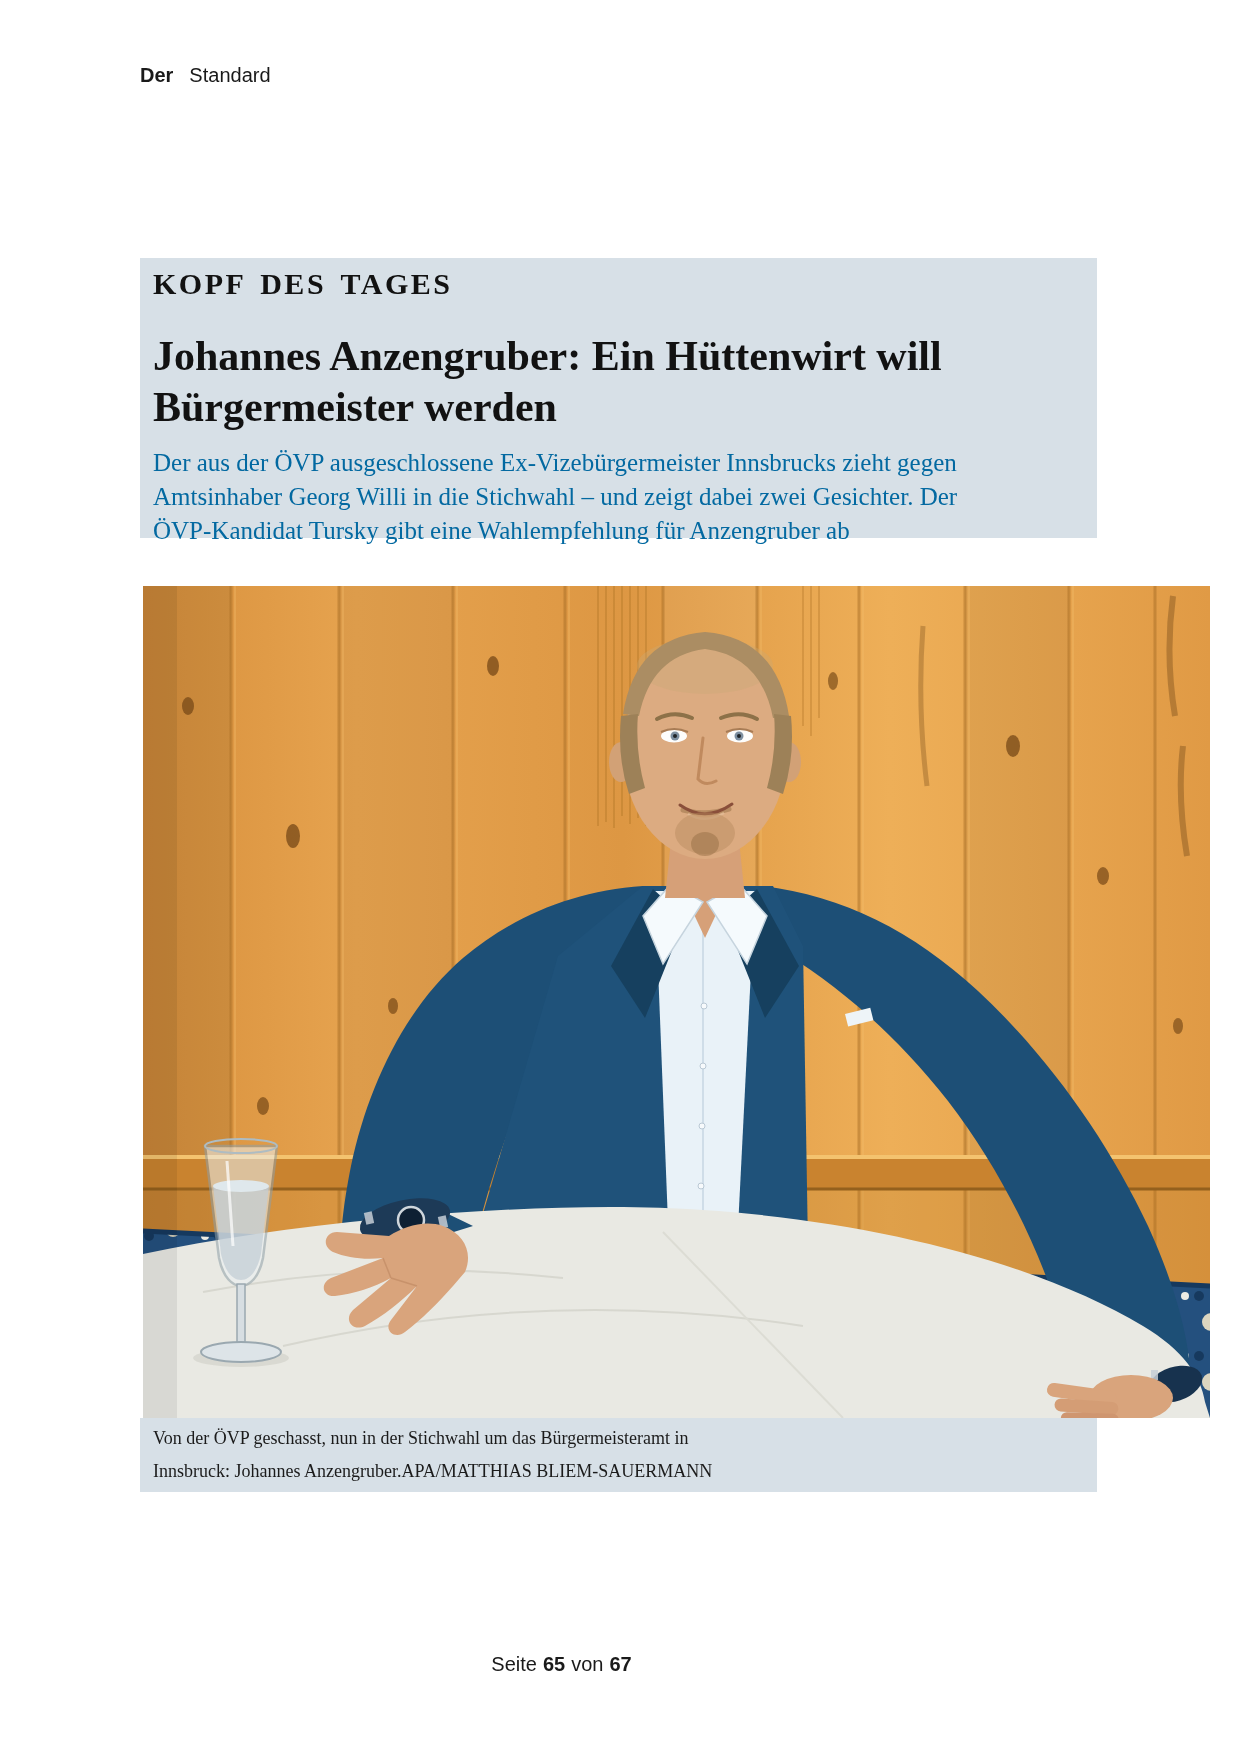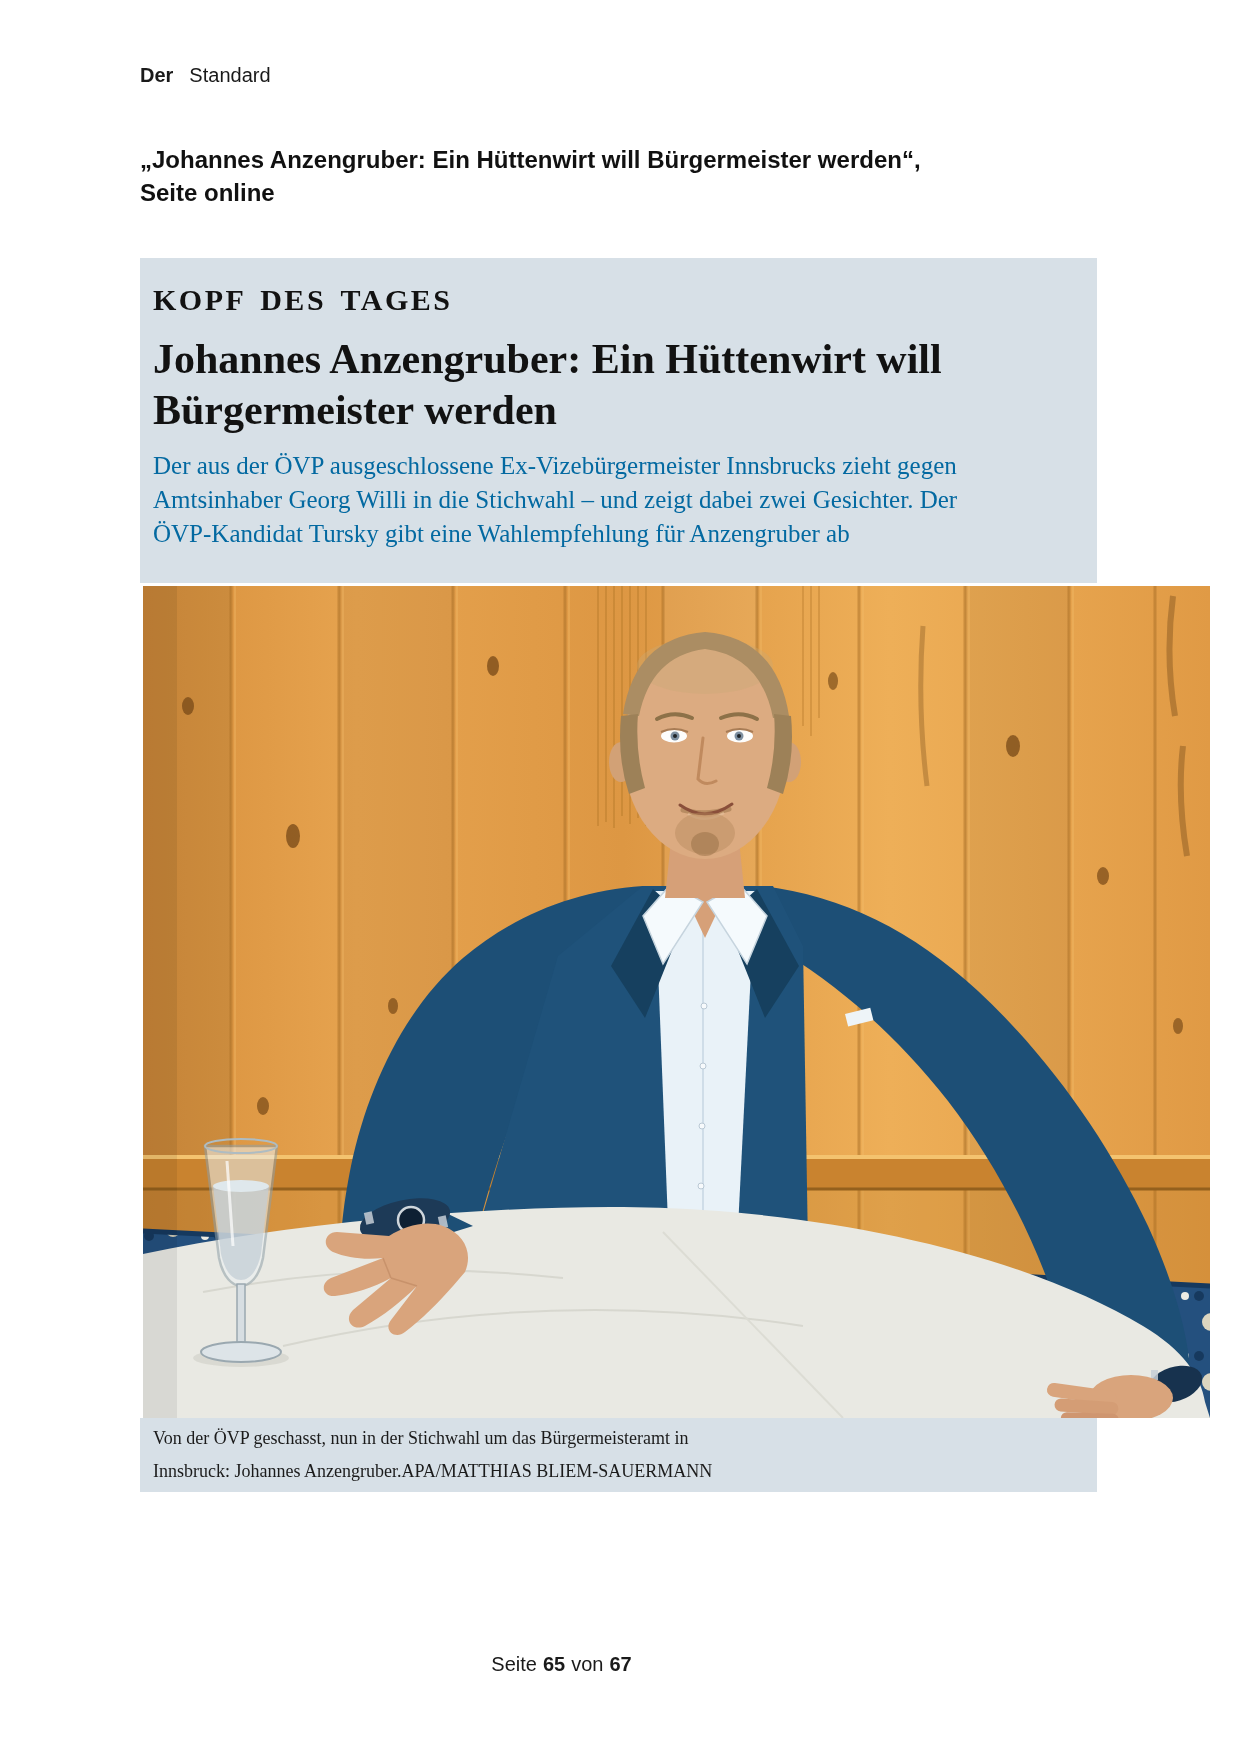--- a/index.html
+++ b/index.html
@@ -17,27 +17,27 @@
   .masthead .b{font-weight:bold;}
   .masthead .rest{margin-left:16px;}
   
   .ref-title{
     left:140px;top:143px;width:960px;
     font-family:"Liberation Sans","DejaVu Sans",sans-serif;
     font-weight:bold;font-size:24px;line-height:33px;color:#111;
   }
   
   .panel{background:#d7e0e7;}
-  .panel-head{left:140px;top:258px;width:957px;height:325px;box-sizing:border-box;padding:24px 14px 0 13px;}
+  .panel-head{left:140px;top:258px;width:957px;height:280px;box-sizing:border-box;padding:8px 14px 0 13px;}
   .kicker{
     font-weight:bold;font-size:30px;letter-spacing:2.5px;word-spacing:5px;color:#121212;
     margin:0;line-height:36px;
   }
   .headline{
-    font-weight:bold;font-size:42px;line-height:51px;color:#121212;margin:16px 0 0 0;
+    font-weight:bold;font-size:42px;line-height:51px;color:#121212;margin:29px 0 0 0;
   }
   .lede{font-size:25px;line-height:34px;margin:13px 0 0 0;color:#0369a1;}
   
   .photo-wrap{left:143px;top:586px;width:1067px;height:832px;}
   .photo-wrap svg{display:block;}
   
   .caption-box{left:140px;top:1418px;width:957px;height:74px;box-sizing:border-box;padding:4px 14px 0 13px;
     font-size:18px;line-height:33px;}
   
   .body-box{left:140px;top:1508px;width:957px;height:70px;box-sizing:border-box;padding:5px 14px 0 13px;
@@ -52,22 +52,20 @@
 </style>
 </head>
 <body>
 
 <div id="page">
 
   <div class="abs masthead">
     <span class="b">Der</span><span class="rest">Standard</span>
   </div>
 
-  <div class="abs ref-title preline">„Johannes Anzengruber: Ein Hüttenwirt will Bürgermeister werden“,
-Seite online</div>
 
   <div class="abs panel panel-head">
     <div class="kicker">KOPF DES TAGES</div>
     <div class="headline preline">Johannes Anzengruber: Ein Hüttenwirt will
 Bürgermeister werden</div>
     <div class="lede preline">Der aus der ÖVP ausgeschlossene Ex-Vizebürgermeister Innsbrucks zieht gegen
 Amtsinhaber Georg Willi in die Stichwahl – und zeigt dabei zwei Gesichter. Der
 ÖVP-Kandidat Tursky gibt eine Wahlempfehlung für Anzengruber ab</div>
   </div>
 

